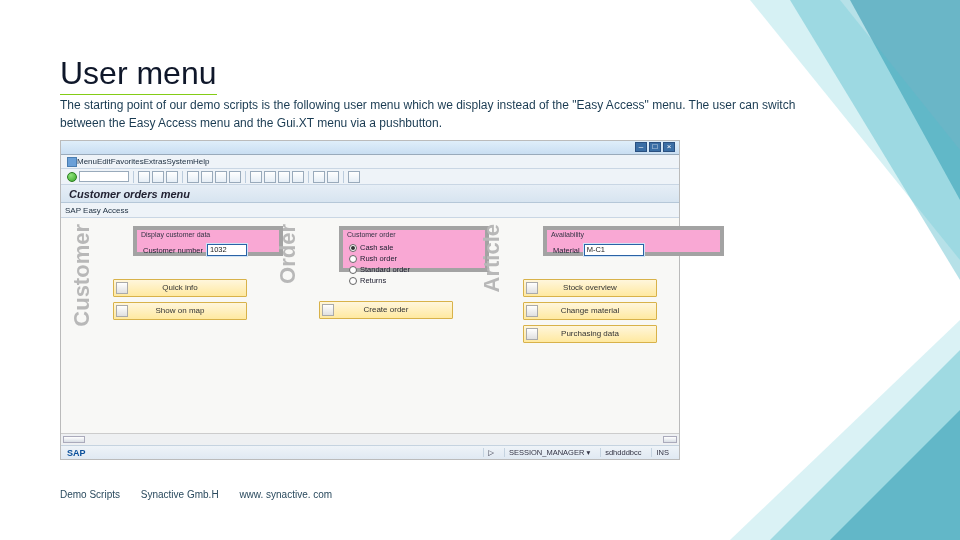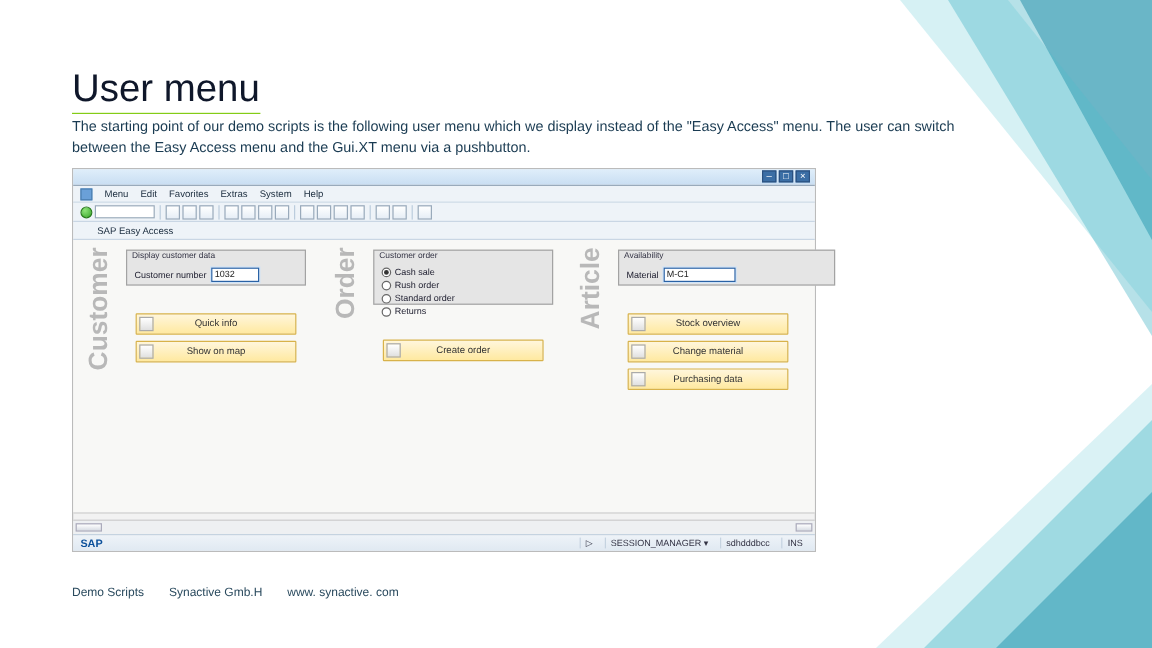--- a/index.html
+++ b/index.html
@@ -48,21 +48,21 @@
   }
   .sap-winbtns div {
     width: 12px; height: 10px; background: #3b6ea5;
     border: 1px solid #2a5080; color: #fff;
     display: flex; align-items: center; justify-content: center;
     font-size: 8px; line-height: 1;
   }
   .sap-menu {
     height: 14px; background: #eef3f8;
     border-bottom: 1px solid #c9d6e4;
-    padding-left: 6px; display: flex; align-items: center; gap: 10px;
+    padding-left: 6px; display: flex; align-items: center; 
     color: #234; font-size: 8px;
   }
   .sap-menu span { text-decoration: underline dotted rgba(0,0,0,0); }
   .sap-tool1 {
     height: 16px; background: #eef3f8;
     border-bottom: 1px solid #c9d6e4;
     display: flex; align-items: center; gap: 2px; padding-left: 6px;
   }
   .sap-tool1 .grn {
     width: 10px; height: 10px; border-radius: 50%;
@@ -80,39 +80,40 @@
   }
   .sap-title {
     height: 18px; background: linear-gradient(#e6eef6,#d7e4f0);
     border-bottom: 1px solid #b5c7d8;
     padding-left: 8px; display: flex; align-items: center;
     font-weight: bold; font-style: italic; font-size: 11px; color: #223;
   }
   .sap-tool2 {
     height: 15px; background: #eef3f8;
     border-bottom: 1px solid #c9d6e4;
-    padding-left: 20px; display: flex; align-items: center;
+    padding-left: 4px; display: flex; align-items: center;
     font-size: 8px; color: #234;
   }
   .sap-body {
     position: relative;
     height: 228px;
     background: #f8f8f6;
     border-bottom: 1px solid #ccc;
   }
   .col-label {
     position: absolute; top: 6px;
     writing-mode: vertical-rl; transform: rotate(180deg);
     font-size: 22px; font-weight: bold; color: #b8b8b8;
     letter-spacing: 0px;
   }
   .panel {
     position: absolute;
-    background: #e5e5e5;
-    border: 1px solid #a3a3a3;
+    background: #f9a8d4;
+    border: 4px solid #a3a3a3;
+    margin-left: 28px;
   }
   .panel-head {
     height: 12px; font-size: 7px; color: #334;
     padding: 1px 0 0 4px;
   }
   .btn {
     display: block;
     height: 18px;
     background: linear-gradient(#fff6dc,#ffe9a0);
     border: 1px solid #d8b24a;
@@ -226,20 +227,21 @@
     <div class="ico"></div>
     <div class="ico"></div>
     <div class="ico"></div>
     <div class="ico"></div>
     <div class="sep"></div>
     <div class="ico"></div>
     <div class="ico"></div>
     <div class="sep"></div>
     <div class="ico"></div>
   </div>
+  <div class="sap-title">Customer orders menu</div>
   <div class="sap-tool2">SAP Easy Access</div>
 
   <div class="sap-body">
 
     <div class="col-label" style="left:8px;">Customer</div>
     <div class="panel" style="left:44px; top:8px; width:150px; height:30px;">
       <div class="panel-head">Display customer data</div>
       <div class="field-row">
         <span>Customer number</span>
         <span class="inp" style="width:40px;">1032</span>

